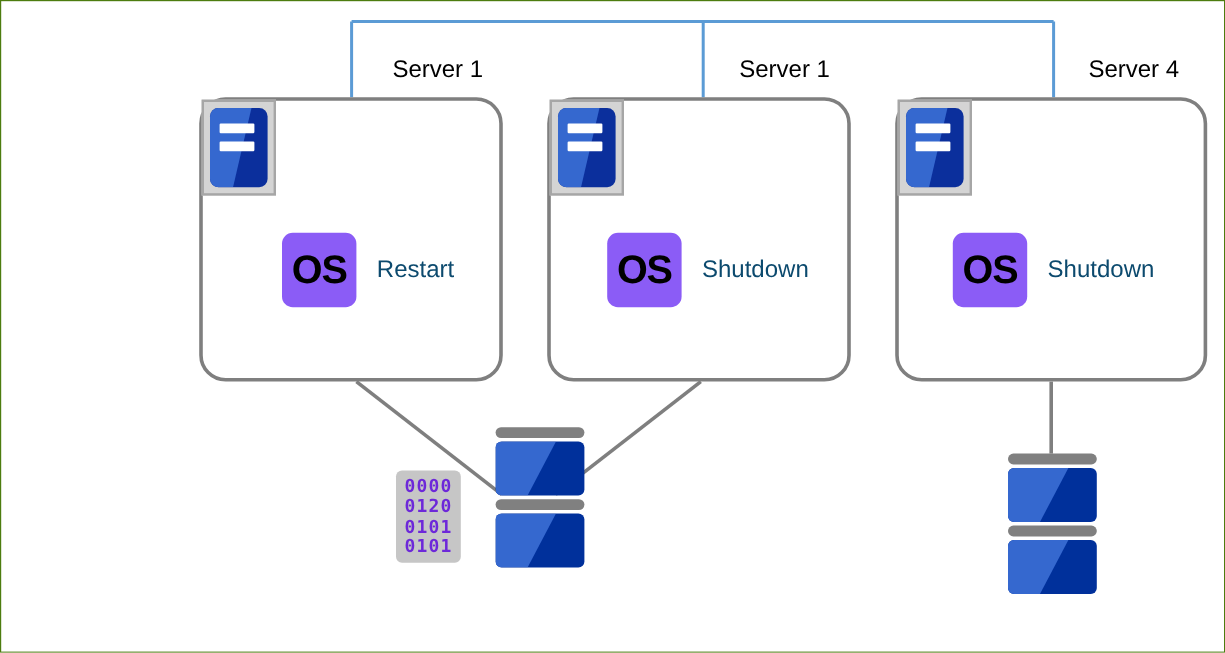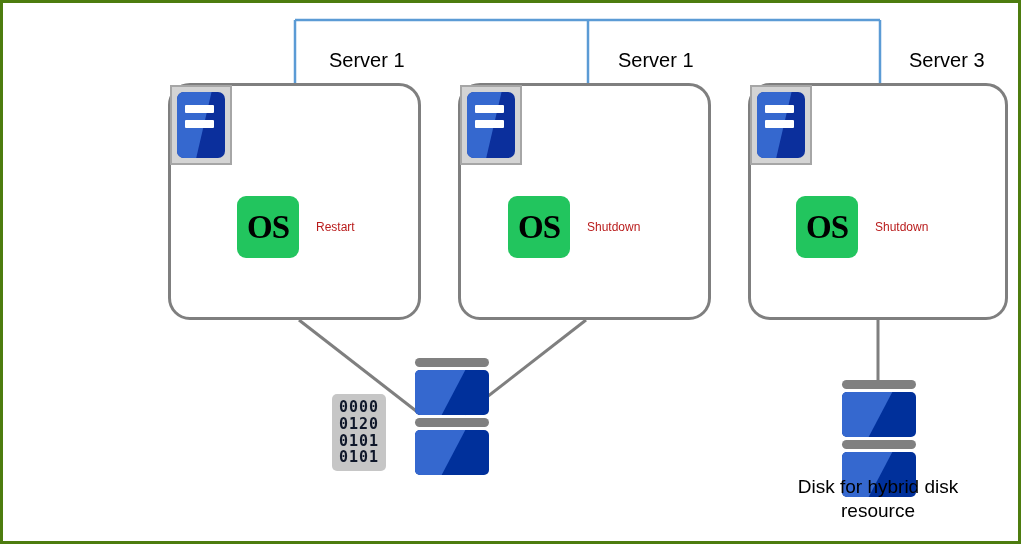--- a/index.html
+++ b/index.html
@@ -8,21 +8,21 @@
     background: #ffffff;
   }
   body {
     font-family: "Liberation Sans", sans-serif;
   }
   #canvas {
     position: relative;
     width: 1021px;
     height: 544px;
     background: #ffffff;
-    border: 3px solid #4d7c0f;
+    border: 1px solid #4d7c0f;
     box-sizing: border-box;
     overflow: hidden;
   }
 
   
   #wires {
     position: absolute;
     left: 0;
     top: 0;
     width: 1021px;
@@ -85,35 +85,35 @@
 
   
   .os-row {
     position: absolute;
     display: flex;
     align-items: center;
   }
   .os-badge {
     width: 62px;
     height: 62px;
-    background: #22c55e;
+    background: #8b5cf6;
     border-radius: 9px;
     display: flex;
     align-items: center;
     justify-content: center;
     font-size: 33px;
     font-weight: bold;
     color: #000000;
     letter-spacing: -1px;
-    font-family: Liberation Serif, serif;
+    font-family: Liberation Sans, sans-serif;
   }
   .os-state {
     margin-left: 17px;
-    font-size: 12px;
-    color: #b91c1c;
+    font-size: 20px;
+    color: #0c4a6e;
     white-space: nowrap;
   }
 
   
   .disk {
     position: absolute;
     width: 74px;
   }
   .disk .cap {
     height: 9px;
@@ -141,21 +141,21 @@
   
   .data-block {
     position: absolute;
     background: #c6c6c6;
     border-radius: 5px;
     padding: 5px 7px;
     font-family: "DejaVu Sans Mono", monospace;
     font-size: 15px;
     font-weight: bold;
     line-height: 1.12;
-    color: #0f172a;
+    color: #6d28d9;
     letter-spacing: 1px;
   }
 
   
   .caption {
     position: absolute;
     font-size: 19px;
     color: #000000;
     text-align: center;
     line-height: 1.25;
@@ -212,21 +212,21 @@
       <div class="bar b1"></div>
       <div class="bar b2"></div>
     </div>
   </div>
 
   <div class="os-row" style="left:505px; top:193px;">
     <div class="os-badge">OS</div>
     <div class="os-state">Shutdown</div>
   </div>
 
-  <div class="server-label" style="left:906px; top:46px;">Server 3</div>
+  <div class="server-label" style="left:906px; top:46px;">Server 4</div>
 
   <div class="server-box" style="left:745px; top:80px; width:260px; height:237px;"></div>
 
   <div class="server-icon" style="left:747px; top:82px;">
     <div class="body">
       <div class="bar b1"></div>
       <div class="bar b2"></div>
     </div>
   </div>
 
@@ -251,16 +251,14 @@
   </div>
 
 
   <div class="disk" style="left:839px; top:377px;">
     <div class="cap"></div>
     <div class="platter"></div>
     <div class="cap"></div>
     <div class="platter"></div>
   </div>
 
-  <div class="caption" style="left:745px; top:472px; width:260px;">Disk for hybrid disk
-resource</div>
 
 </div>
 
 </body></html>

